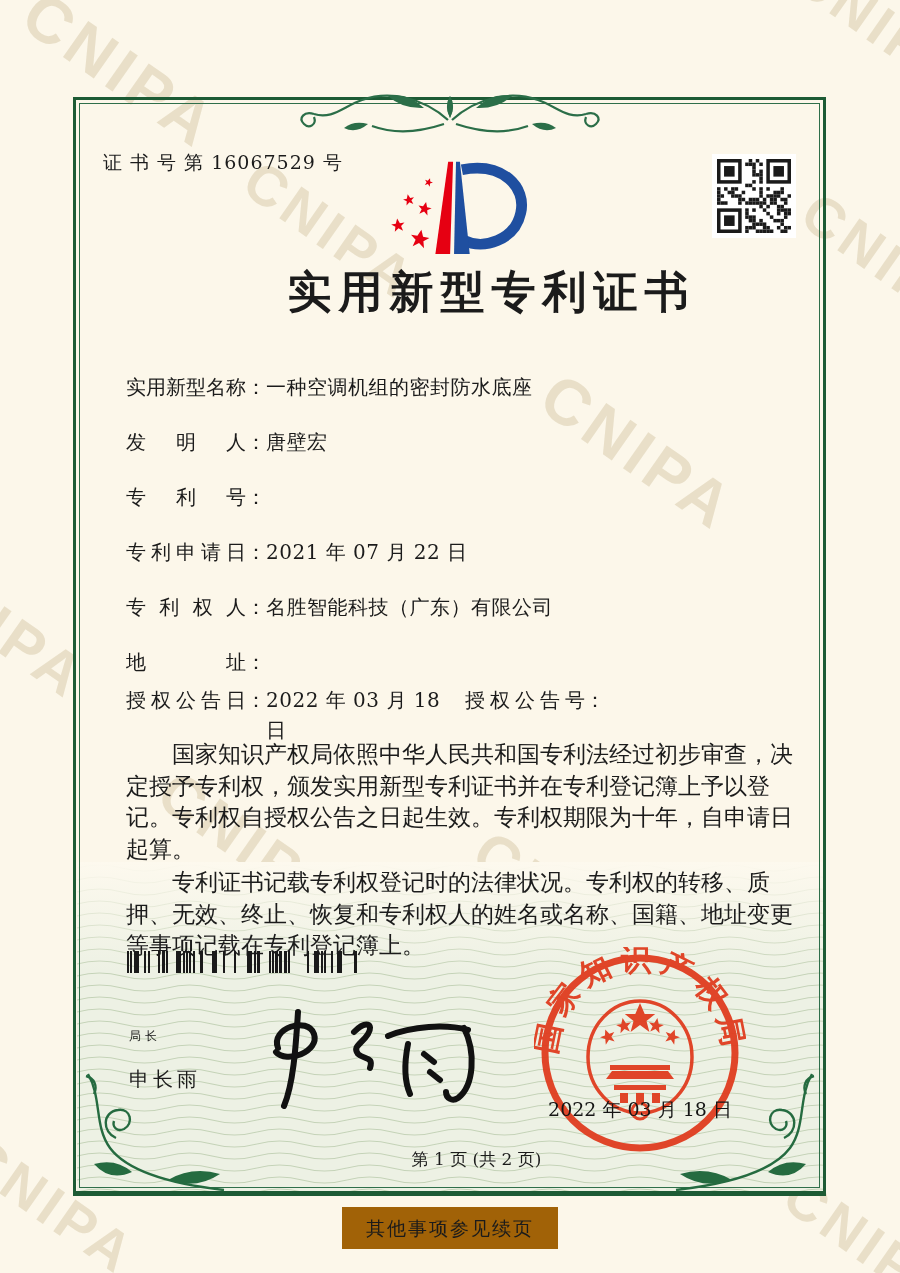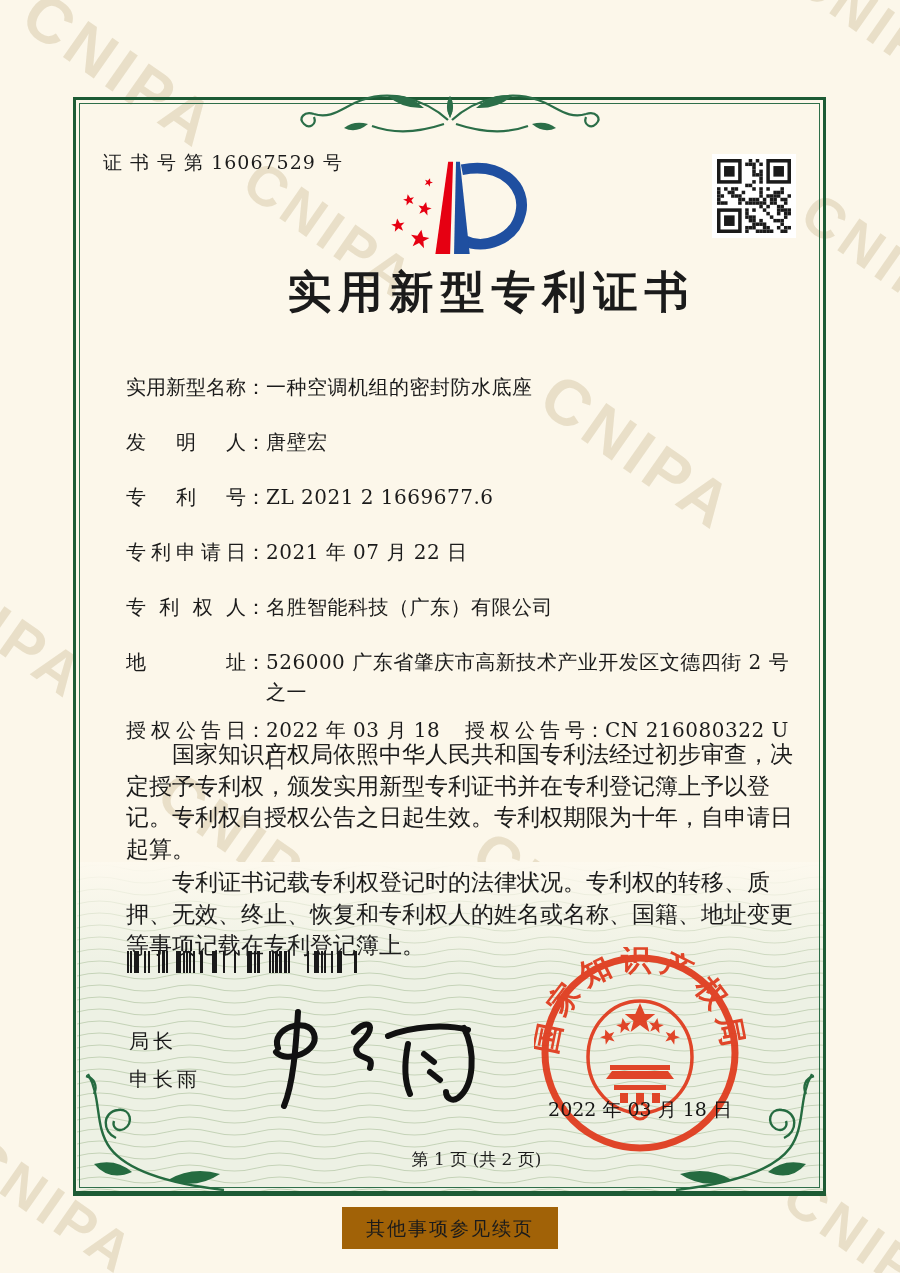--- a/index.html
+++ b/index.html
@@ -25,21 +25,21 @@
   .frow.tight{margin-bottom:8px;}
   .flabel{display:inline-block;width:120px;text-align:justify;text-align-last:justify;flex:none;}
   .fcolon{flex:none;}
   .fvalue{flex:1;letter-spacing:.5px;}
   .fgroup1{display:flex;width:339px;flex:none;}
   .fgroup2{display:flex;flex:1;}
   
   .paras{left:126px;top:739px;width:668px;font-size:23px;line-height:31.5px;}
   .paras p{margin:0 0 2px 0;text-indent:2em;}
   
-  .officer-title{left:129px;top:1028px;font-size:20px;letter-spacing:4px;
+  .officer-title{left:129px;top:1028px;font-size:12px;letter-spacing:4px;
                  font-family:"Liberation Sans",sans-serif;text-align:center;}
   .officer-name{left:129px;top:1066px;font-size:20px;letter-spacing:4px;
                 font-family:Liberation Sans, sans-serif;}
   .seal-date{left:528px;top:1097px;width:224px;text-align:center;font-size:19px;color:#151515;z-index:3;}
   .pageinfo{left:73px;top:1148px;width:807px;text-align:center;font-size:17px;z-index:2;}
   .contlabel{left:342px;top:1207px;width:216px;height:42px;line-height:42px;background:#a16207;
              text-align:center;font-size:19px;letter-spacing:2px;z-index:2;}
   svg{display:block;}
 </style>
 </head>
@@ -263,47 +263,44 @@
       <span class="fvalue">一种空调机组的密封防水底座</span>
   </div>
   <div class="frow">
     <span class="flabel">发明人</span>
       <span class="fcolon">：</span>
       <span class="fvalue">唐壁宏</span>
   </div>
   <div class="frow">
     <span class="flabel">专利号</span>
       <span class="fcolon">：</span>
-      <span class="fvalue">ZL 2021 2 1669677.6</span>
   </div>
   <div class="frow">
     <span class="flabel">专利申请日</span>
       <span class="fcolon">：</span>
       <span class="fvalue">2021 年 07 月 22 日</span>
   </div>
   <div class="frow">
     <span class="flabel">专利权人</span>
       <span class="fcolon">：</span>
       <span class="fvalue">名胜智能科技（广东）有限公司</span>
   </div>
   <div class="frow tight">
     <span class="flabel">地址</span>
       <span class="fcolon">：</span>
-      <span class="fvalue">526000 广东省肇庆市高新技术产业开发区文德四街 2 号之一</span>
   </div>
   <div class="frow">
     <span class="fgroup1">
       <span class="flabel">授权公告日</span>
         <span class="fcolon">：</span>
         <span class="fvalue">2022 年 03 月 18 日</span>
     </span>
     <span class="fgroup2">
       <span class="flabel">授权公告号</span>
         <span class="fcolon">：</span>
-        <span class="fvalue">CN 216080322 U</span>
     </span>
   </div>
 </div>
 
 <div class="abs content paras">
   <p>国家知识产权局依照中华人民共和国专利法经过初步审查，决定授予专利权，颁发实用新型专利证书并在专利登记簿上予以登记。专利权自授权公告之日起生效。专利权期限为十年，自申请日起算。</p>
   <p>专利证书记载专利权登记时的法律状况。专利权的转移、质押、无效、终止、恢复和专利权人的姓名或名称、国籍、地址变更等事项记载在专利登记簿上。</p>
 </div>
 
 <svg class="abs content" style="left:127px;top:951px;" width="234" height="22" viewBox="0 0 234 22">

